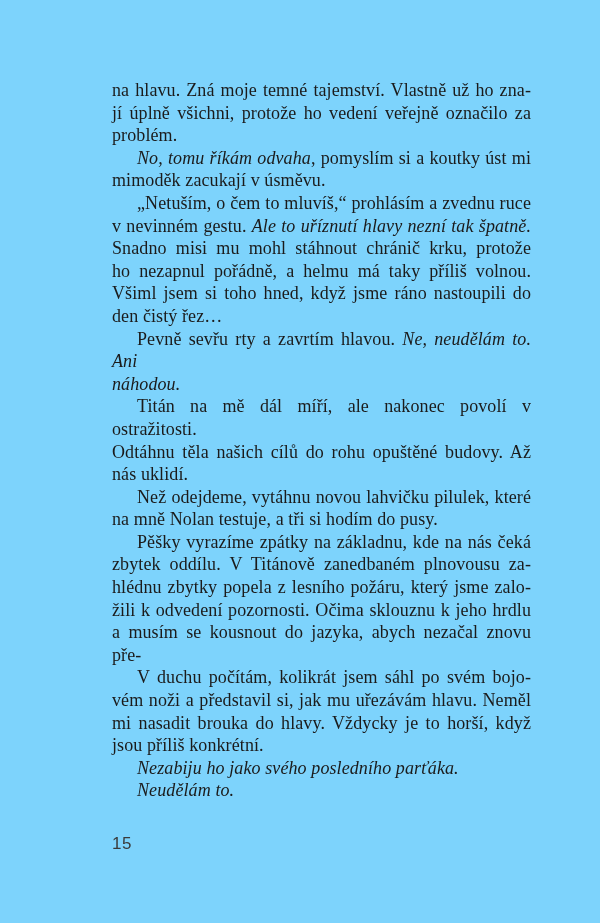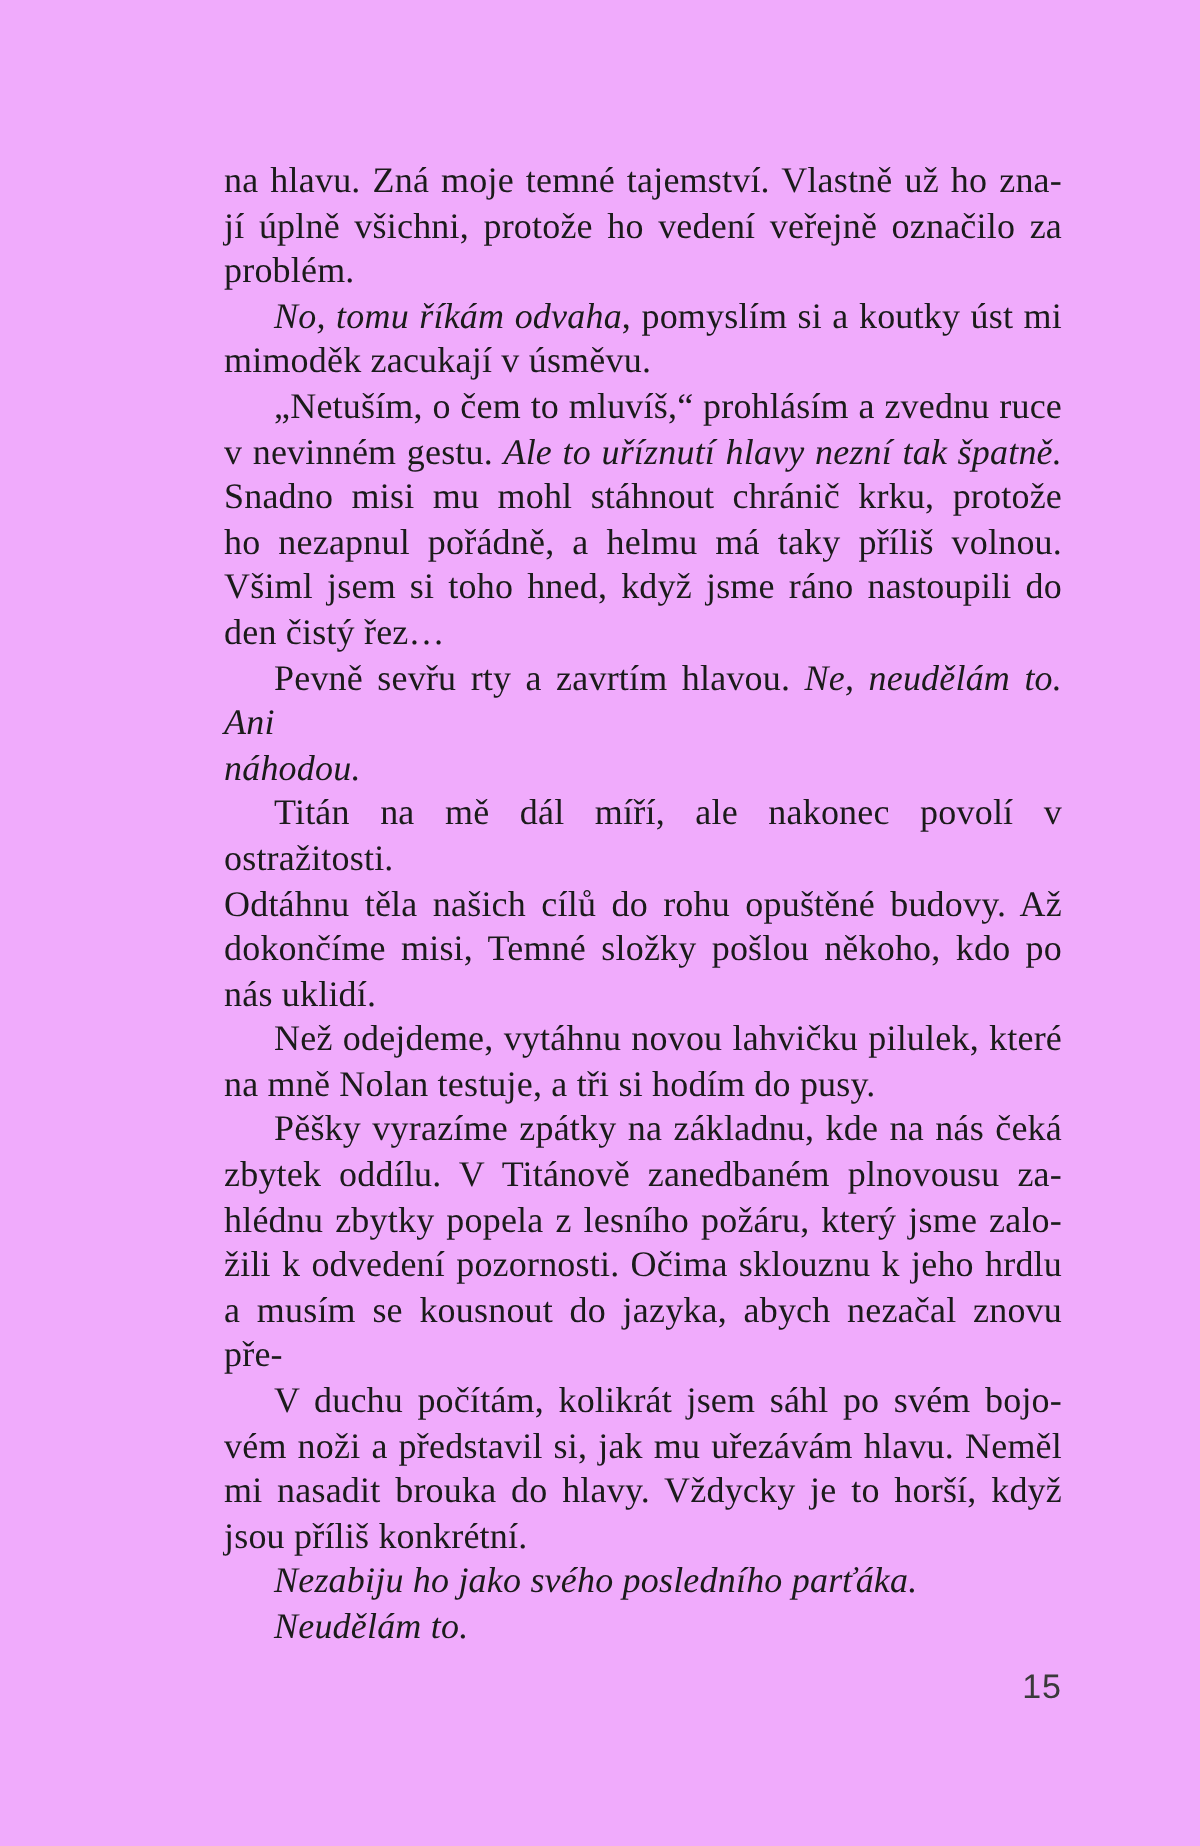--- a/index.html
+++ b/index.html
@@ -4,21 +4,21 @@
 <style>
   html, body {
     margin: 0;
     padding: 0;
     background: #ffffff;
   }
   .page {
     position: relative;
     width: 600px;
     height: 923px;
-    background: #f0abfc;
+    background: #7dd3fc;
     overflow: hidden;
     font-family: "Liberation Serif", "DejaVu Serif", serif;
     color: #1b1b1b;
   }
   .text-block {
     position: absolute;
     left: 112px;
     top: 79px;
     width: 419px;
     font-size: 18px;
@@ -37,21 +37,21 @@
     text-indent: 25px;
   }
   .run.italic {
     font-style: italic;
   }
   .page-number {
     position: absolute;
     left: 112px;
     top: 834px;
     width: 419px;
-    text-align: right;
+    text-align: left;
     font-family: "Liberation Sans", "DejaVu Sans", sans-serif;
     font-weight: 300;
     font-size: 17px;
     color: #3a3a3a;
     letter-spacing: 0.5px;
   }
 </style>
 </head>
 <body>
 
@@ -65,21 +65,20 @@
       <div class="line indent"><span class="run">„Netuším, o čem to mluvíš,“ prohlásím a zvednu ruce</span></div>
       <div class="line"><span class="run">v nevinném gestu. </span><span class="run italic">Ale to uříznutí hlavy nezní tak špatně.</span></div>
       <div class="line"><span class="run">Snadno misi mu mohl stáhnout chránič krku, protože</span></div>
       <div class="line"><span class="run">ho nezapnul pořádně, a helmu má taky příliš volnou.</span></div>
       <div class="line"><span class="run">Všiml jsem si toho hned, když jsme ráno nastoupili do</span></div>
       <div class="line last"><span class="run">den čistý řez…</span></div>
       <div class="line indent"><span class="run">Pevně sevřu rty a zavrtím hlavou. </span><span class="run italic">Ne, neudělám to. Ani</span></div>
       <div class="line last"><span class="run italic">náhodou.</span></div>
       <div class="line indent"><span class="run">Titán na mě dál míří, ale nakonec povolí v ostražitosti.</span></div>
       <div class="line"><span class="run">Odtáhnu těla našich cílů do rohu opuštěné budovy. Až</span></div>
-      <div class="line"><span class="run">dokončíme misi, Temné složky pošlou někoho, kdo po</span></div>
       <div class="line last"><span class="run">nás uklidí.</span></div>
       <div class="line indent"><span class="run">Než odejdeme, vytáhnu novou lahvičku pilulek, které</span></div>
       <div class="line last"><span class="run">na mně Nolan testuje, a tři si hodím do pusy.</span></div>
       <div class="line indent"><span class="run">Pěšky vyrazíme zpátky na základnu, kde na nás čeká</span></div>
       <div class="line"><span class="run">zbytek oddílu. V Titánově zanedbaném plnovousu za-</span></div>
       <div class="line"><span class="run">hlédnu zbytky popela z lesního požáru, který jsme zalo-</span></div>
       <div class="line"><span class="run">žili k odvedení pozornosti. Očima sklouznu k jeho hrdlu</span></div>
       <div class="line"><span class="run">a musím se kousnout do jazyka, abych nezačal znovu pře-</span></div>
       <div class="line indent"><span class="run">V duchu počítám, kolikrát jsem sáhl po svém bojo-</span></div>
       <div class="line"><span class="run">vém noži a představil si, jak mu uřezávám hlavu. Neměl</span></div>

